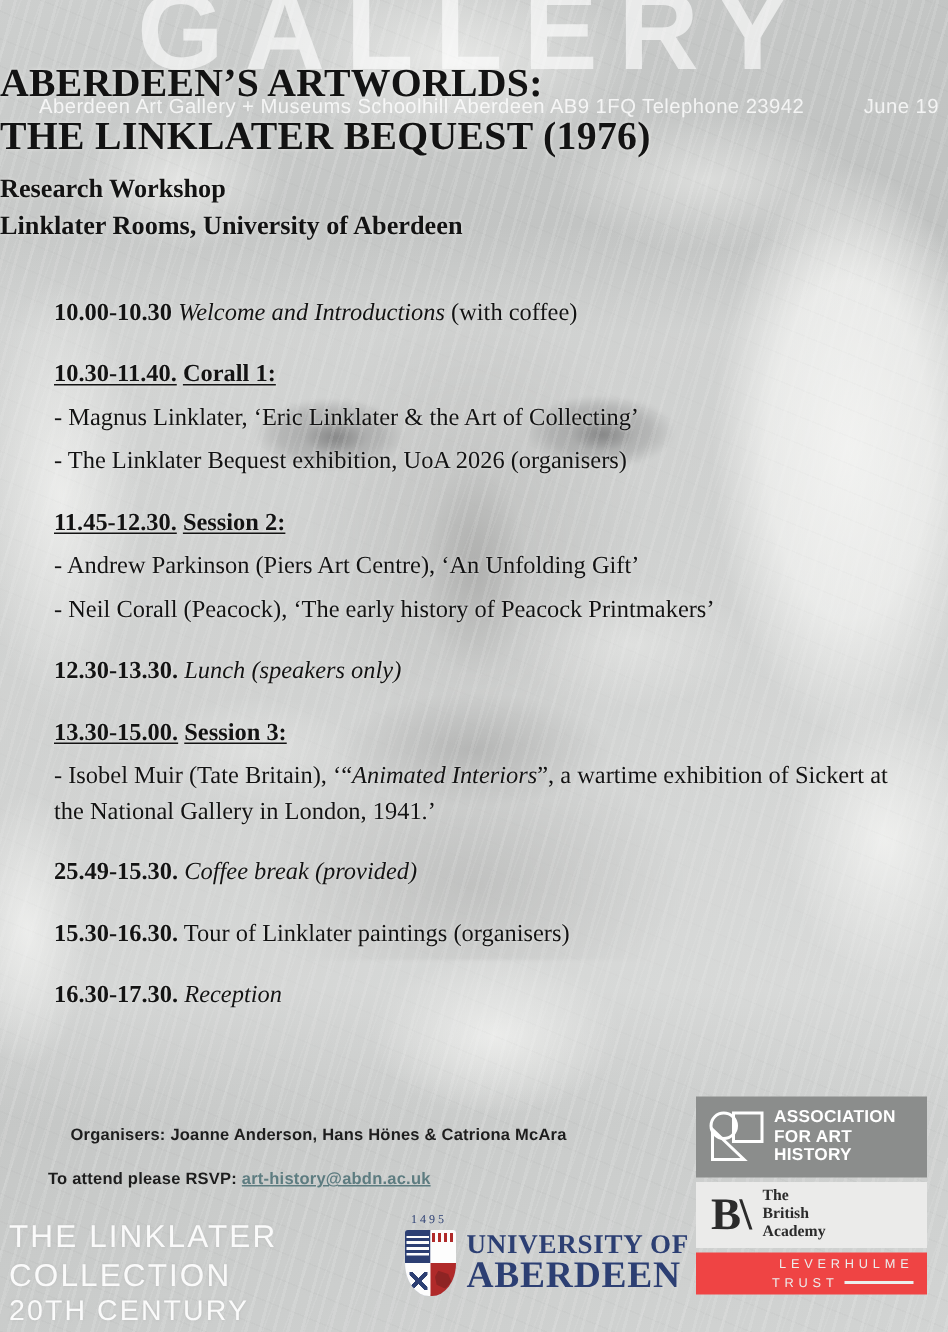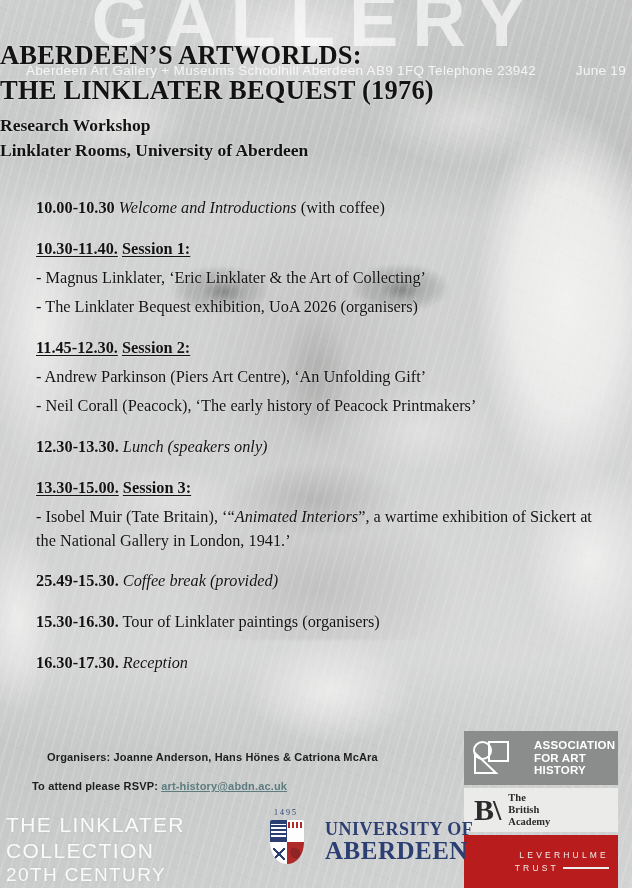--- a/index.html
+++ b/index.html
@@ -127,42 +127,42 @@
     position:absolute;left:32px;top:780px;
     font-family:"Liberation Sans","DejaVu Sans",sans-serif;
     font-size:11px;font-weight:700;letter-spacing:.15px;color:#1d1d1d;
   }
   .rsvp a{color:#5d7c80;text-decoration:underline;}
 
   
   .logos{position:absolute;left:464px;top:731px;width:154px;}
   .logo-aah{
     position:relative;height:54px;background:#8b8d8c;
-    display:flex;align-items:center;padding-left:8px;gap:22px;
+    display:flex;align-items:center;padding-left:8px;gap:4px;
   }
   .aah-mark{width:40px;height:36px;position:relative;flex:0 0 auto;}
   .aah-mark svg{position:absolute;left:0;top:0;}
   .aah-text{font-family:"Liberation Sans","DejaVu Sans",sans-serif;
     color:#fff;font-weight:700;font-size:11.5px;line-height:1.12;letter-spacing:.2px;}
 
   .logo-ba{
     height:44px;background:#ebebea;display:flex;align-items:center;
     padding-left:10px;gap:8px;margin-top:3px;
   }
   .ba-mark{
     font-family:"Liberation Serif","DejaVu Serif",serif;
     font-size:30px;font-weight:700;color:#2b2b2b;line-height:1;letter-spacing:-1px;
   }
   .ba-text{
     font-family:"Liberation Serif","DejaVu Serif",serif;
     font-size:10.5px;line-height:1.14;color:#2b2b2b;font-weight:700;
   }
 
   .logo-lev{
-    height:54px;background:#b91c1c;display:flex;flex-direction:column;
+    height:28px;background:#ef4444;display:flex;flex-direction:column;
     align-items:flex-end;justify-content:center;padding-right:9px;margin-top:3px;
   }
   .lev-1{font-family:"Liberation Sans","DejaVu Sans",sans-serif;
     color:#eceeed;font-size:8.5px;letter-spacing:3.2px;line-height:1.5;}
   .lev-2{font-family:"Liberation Sans","DejaVu Sans",sans-serif;
     color:#eceeed;font-size:8.5px;letter-spacing:3.2px;line-height:1.5;
     display:flex;align-items:center;gap:4px;}
   .lev-rule{display:inline-block;width:46px;height:2px;background:#eceeed;}
 
   
@@ -173,21 +173,21 @@
     text-transform:uppercase;
     letter-spacing:1.4px;
     line-height:1.22;
     text-shadow:0 0 2px rgba(160,160,160,.35);
   }
   .coll-1{font-size:21px;}
   .coll-2{font-size:19px;}
 
   
   .uoa{
-    position:absolute;left:270px;top:820px;display:flex;align-items:center;gap:21px;
+    position:absolute;left:270px;top:820px;display:flex;align-items:center;gap:7px;
   }
   .uoa-1495{
     position:absolute;left:4px;top:-12px;
     font-family:"Liberation Serif","DejaVu Serif",serif;
     font-size:8px;letter-spacing:2px;color:#2c3f73;
   }
   .crest{
     width:34px;height:44px;position:relative;flex:0 0 auto;
     background:#fdfdfd;
     border-radius:2px 2px 16px 16px/2px 2px 22px 22px;
@@ -243,21 +243,21 @@
       <div class="blk">
         <div class="line">
           <span class="b">10.00-10.30</span>
           <span class="it">Welcome and Introductions</span><span> (with coffee)</span>
         </div>
       </div>
 
       <div class="blk">
         <div class="line hd">
           <span class="u">10.30-11.40.</span>
-          <span class="u">Session 1:</span>
+          <span class="u">Corall 1:</span>
         </div>
         <div class="line">- Magnus Linklater, ‘Eric Linklater &amp; the Art of Collecting’</div>
         <div class="line">- The Linklater Bequest exhibition, UoA 2026 (organisers)</div>
       </div>
 
       <div class="blk">
         <div class="line hd">
           <span class="u">11.45-12.30.</span>
           <span class="u">Session 2:</span>
         </div>

